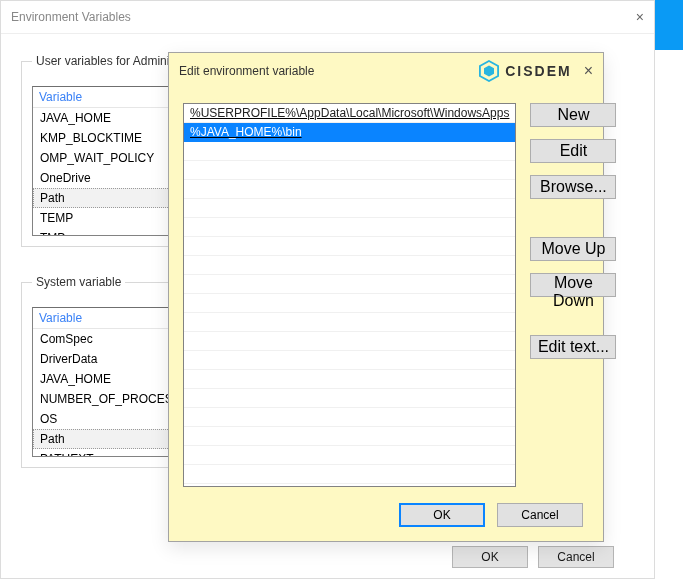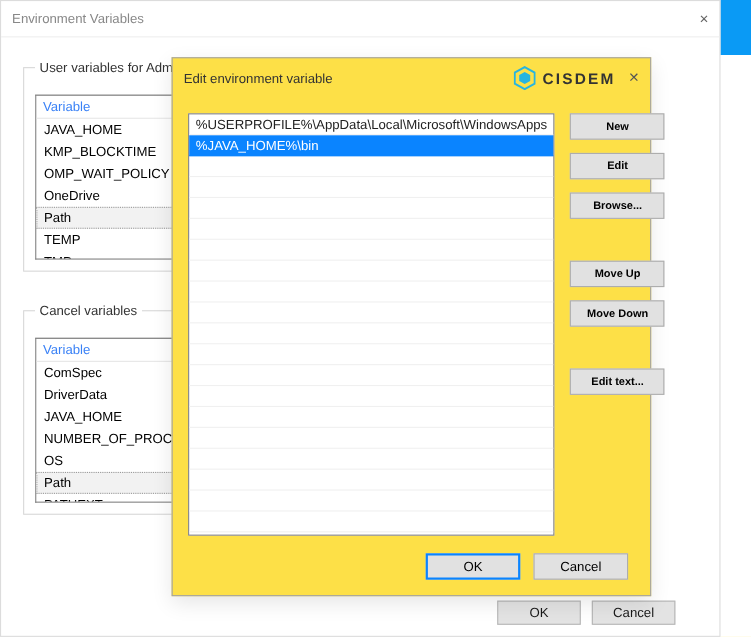--- a/index.html
+++ b/index.html
@@ -73,23 +73,23 @@
 }
 .parent-btns button {
   width: 76px; height: 22px;
   border: 1px solid #adadad;
   background: #e1e1e1;
   font-family: inherit; font-size: 12px;
 }
 
 .dialog {
   position: absolute;
-  top: 52px; left: 156px;
+  top: 52px; left: 168px;
   width: 436px; height: 490px;
-  background: #fde047;
+  background: #fef9c3;
   border: 1px solid #a3a3a3;
   box-shadow: 0 6px 18px rgba(0,0,0,0.1);
 }
 .dlg-title {
   display: flex; align-items: center;
   height: 36px;
   padding: 0 10px;
   color: #333;
 }
 .dlg-title .spacer { flex: 1; }
@@ -106,21 +106,21 @@
   margin-left: 12px; font-size: 16px; color: #555;
 }
 .dlg-body {
   position: absolute; top: 50px; left: 14px; right: 14px; bottom: 54px;
   display: flex; gap: 14px;
 }
 .pathlist {
   flex: 1;
   border: 1px solid #828282;
   background: #fff;
-  display: flex; flex-direction: column;
+  display: flex; flex-direction: column; text-decoration: underline;
 }
 .pathlist .prow {
   height: 19px; line-height: 19px;
   padding: 0 6px;
   border-bottom: 1px solid #f0f0f0;
   font-size: 12px; color: #222;
   white-space: nowrap; overflow: hidden;
 }
 .pathlist .prow.sel {
   background: #0a84ff; color: #fff; border-bottom-color: #0a84ff;
@@ -128,21 +128,21 @@
 .pathlist .prow.empty { border-bottom: 1px solid #f0f0f0; }
 .btncol {
   width: 86px;
   display: flex; flex-direction: column;
 }
 .btncol button {
   width: 86px; height: 24px;
   margin-bottom: 12px;
   border: 1px solid #adadad;
   background: #e1e1e1;
-  font-family: inherit; font-size: 10px; font-weight: bold;
+  font-family: inherit; font-size: 16px;
 }
 .gap { height: 26px; }
 .dlg-footer {
   position: absolute; bottom: 14px; right: 20px;
   display: flex; gap: 12px;
 }
 .dlg-footer button {
   width: 86px; height: 24px;
   border: 1px solid #adadad;
   background: #e1e1e1;
@@ -171,21 +171,21 @@
       <div class="row">JAVA_HOME</div>
           <div class="row">KMP_BLOCKTIME</div>
           <div class="row">OMP_WAIT_POLICY</div>
           <div class="row">OneDrive</div>
           <div class="row sel">Path</div>
           <div class="row">TEMP</div>
           <div class="row">TMP</div>
         </div>
     </fieldset>
     <fieldset class="group">
-      <legend>Cancel variables</legend>
+      <legend>System variable</legend>
       <div class="varlist" id="sys-varlist">
         <div class="header">Variable</div>
       <div class="row">ComSpec</div>
           <div class="row">DriverData</div>
           <div class="row">JAVA_HOME</div>
           <div class="row">NUMBER_OF_PROCESS</div>
           <div class="row">OS</div>
           <div class="row sel">Path</div>
           <div class="row">PATHEXT</div>
         </div>

